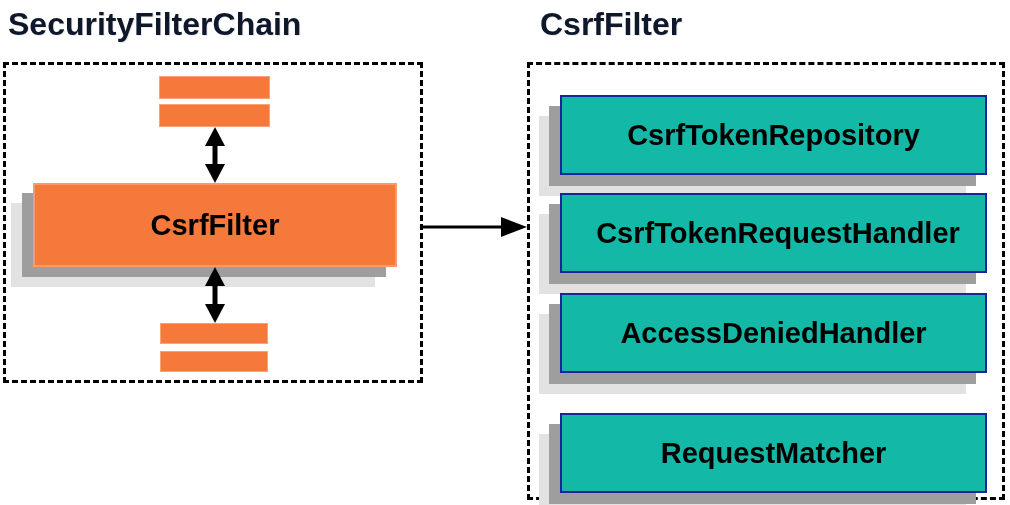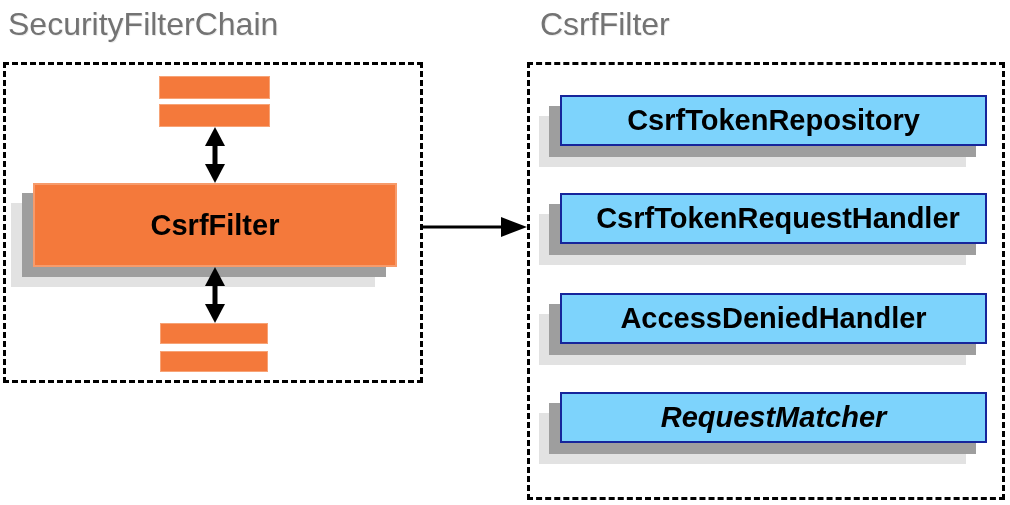--- a/index.html
+++ b/index.html
@@ -11,22 +11,22 @@
   .canvas {
     position: relative;
     width: 1010px;
     height: 505px;
     background: #ffffff;
     overflow: hidden;
   }
   .title {
     position: absolute;
     font-size: 32px;
-    font-weight: normal;
-    color: #737373;
+    font-weight: bold;
+    color: #0f172a;
     white-space: nowrap;
     text-shadow: 1px 1px 0 rgba(0,0,0,0.08);
   }
   .title-left  { left: 8px;  top: 6px; }
   .title-right { left: 540px; top: 6px; }
 
   .dashed-container {
     position: absolute;
     border: 3px dashed #000000;
     background: transparent;
@@ -58,37 +58,37 @@
     align-items: center;
     justify-content: center;
     font-size: 29px;
     font-weight: bold;
     color: #000000;
   }
 
   .component-box {
     position: absolute;
     left: 560px;
-    width: 427px; height: 51px;
-    background: #7dd3fc;
+    width: 427px; height: 80px;
+    background: #14b8a6;
     border: 2px solid #16259B;
     box-sizing: border-box;
     box-shadow: -11px 11px 0 #9E9E9E, -21px 21px 0 #E2E2E2;
     display: flex;
     align-items: center;
     justify-content: center;
     font-size: 29px;
     font-weight: bold;
     color: #000000;
     white-space: nowrap;
   }
   .comp-1 { top: 95px; }
   .comp-2 { top: 193px; padding-left: 9px; }
   .comp-3 { top: 293px; justify-content: center; }
-  .comp-4 { top: 392px; font-style: italic; }
+  .comp-4 { top: 413px; }
 
   .arrow-svg { position: absolute; }
   .v-arrow-1 { left: 198px; top: 126px; }
   .v-arrow-2 { left: 198px; top: 266px; }
   .h-arrow   { left: 422px; top: 215px; }
 </style>
 </head>
 <body>
 
 <div class="canvas">

